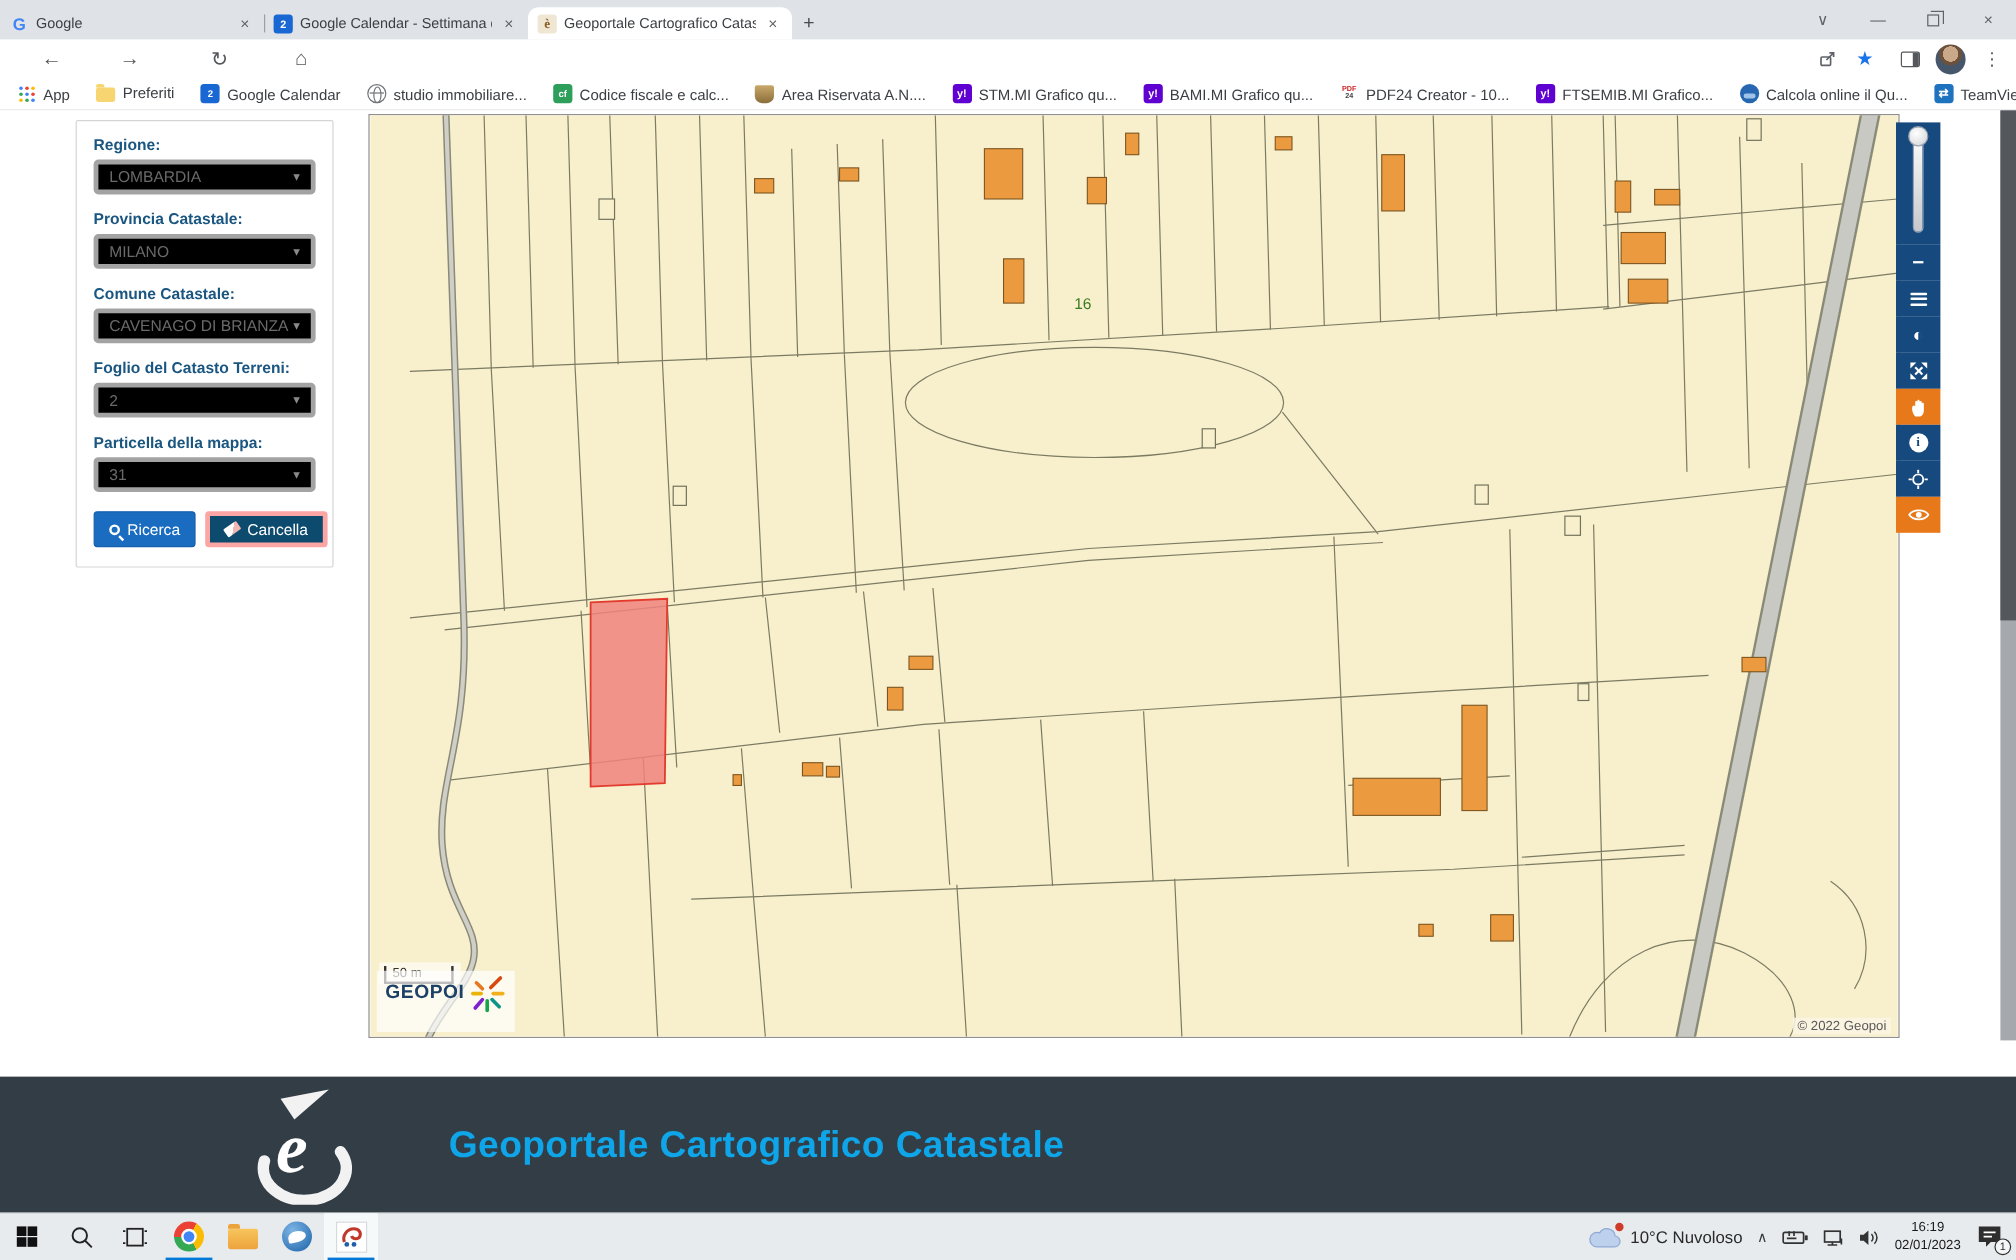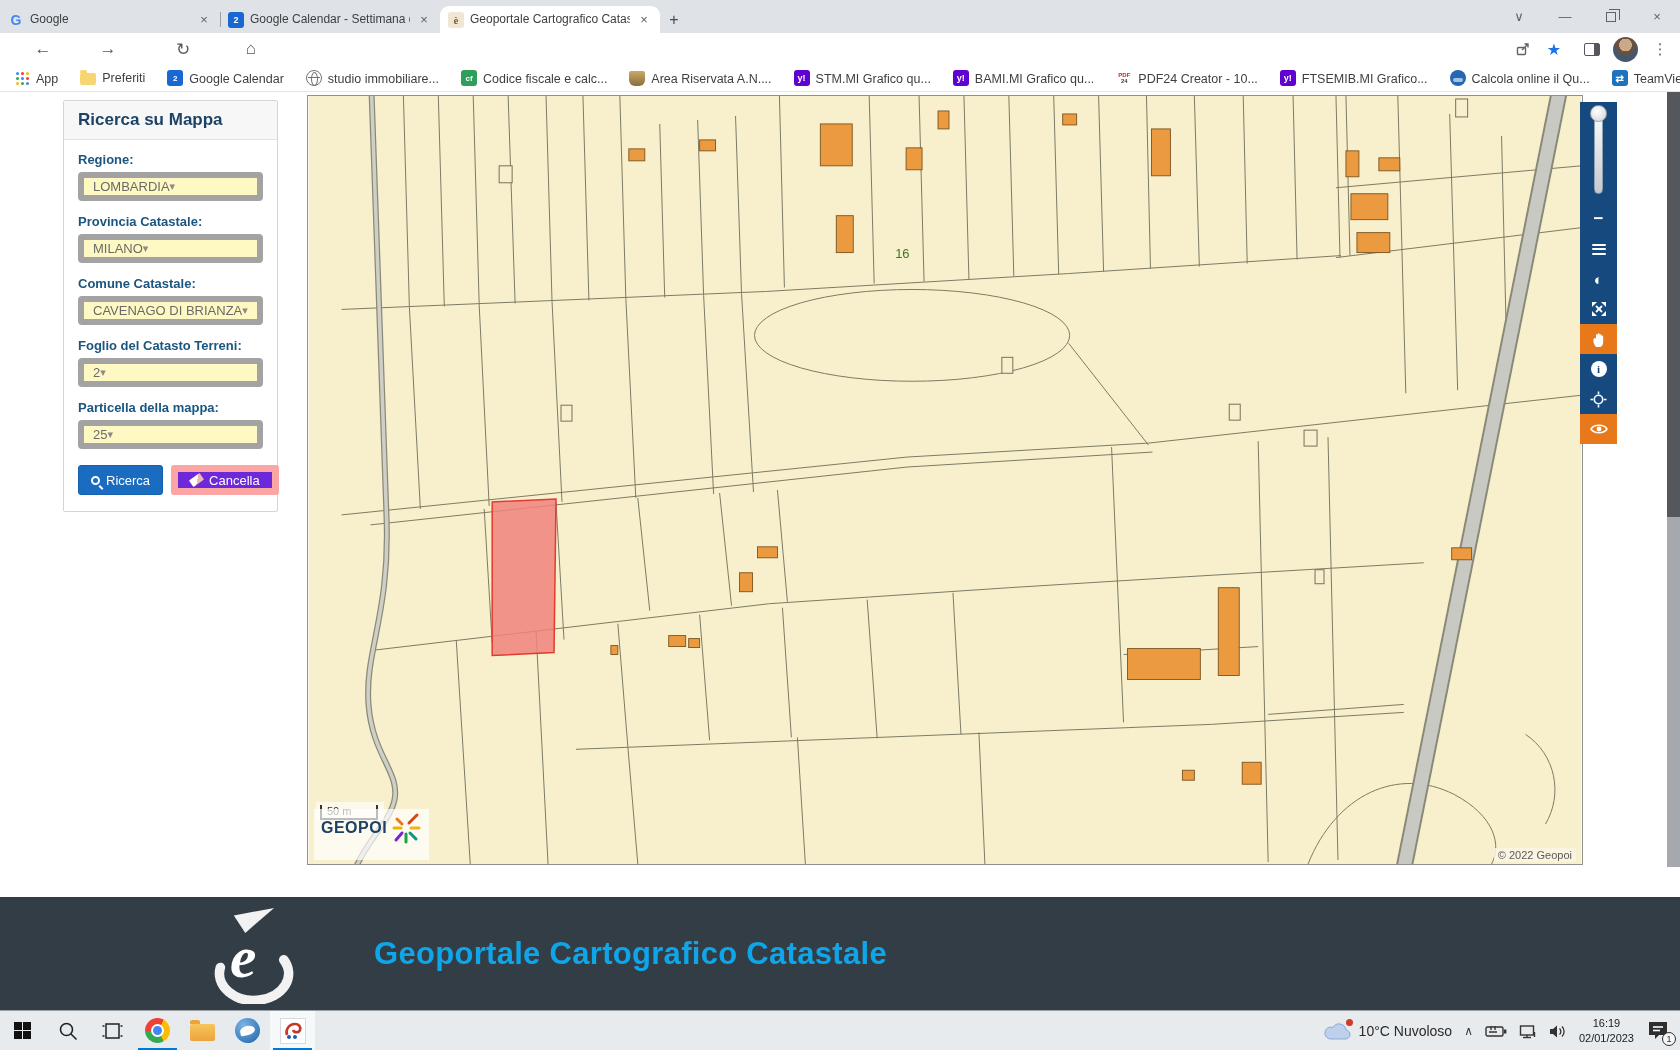--- a/index.html
+++ b/index.html
@@ -60,26 +60,26 @@
   
   .content{position:relative;height:805px;background:#fff}
 
   
   .panel{position:absolute;left:63px;top:8px;width:215px;background:#fff;border:1px solid #d5d5d5;border-radius:2px}
   .panel-h{padding:9px 14px;background:#f7f7f7;border-bottom:1px solid #e3e3e3}
   .panel-h h1{font-size:17px;font-weight:700;color:#1c4365}
   .panel-b{padding:12px 14px 16px}
   .field{margin-bottom:13px}
   .field label{display:block;font-size:13px;font-weight:700;color:#1a5680;margin-bottom:5px}
-  .select{height:29px;border:6px solid #a3a3a3;border-radius:4px;background:#fef9c3;display:flex;align-items:center;padding:0 9px;font-size:13px;color:#6a6a6a;cursor:pointer}
+  .select{height:29px;border:4px solid #a3a3a3;border-radius:4px;background:#000000;display:flex;align-items:center;justify-content:space-between;padding:0 9px;font-size:13px;color:#6a6a6a;cursor:pointer}
   .select .caret{color:#8a8a8a;font-size:11px}
   .btnrow{display:flex;gap:8px;margin-top:16px}
   .btn{height:30px;border-radius:3px;color:#fff;font-size:13px;display:flex;align-items:center;justify-content:center;gap:6px;padding:0 12px;cursor:pointer}
   .btn-primary{background:#1a6cc0;border:1px solid #1660ad}
-  .btn-danger{background:#6d28d9;border:7px solid #fca5a5}
+  .btn-danger{background:#0c4a6e;border:4px solid #fca5a5}
   .mag{width:9px;height:9px;border:2px solid #fff;border-radius:50%;position:relative;flex:0 0 9px}
   .mag::after{content:"";position:absolute;left:7px;top:7px;width:2px;height:5px;background:#fff;transform:rotate(-45deg)}
   .eraser{width:13px;height:8px;background:linear-gradient(135deg,#fff 55%,#f0b6b4 55%);transform:rotate(-35deg);border-radius:1px;flex:0 0 13px}
 
   
   .map-wrap{position:absolute;left:307px;top:3px;width:1276px;height:770px;border:1px solid #909090}
   .map-wrap svg{display:block}
   .scalebar{position:absolute;left:8px;bottom:44px;background:rgba(255,255,255,.6);padding:3px 6px 0 4px}
   .scalebar .bracket{width:58px;height:15px;border-left:2px solid #333;border-right:2px solid #333;border-bottom:2px solid #333;font-size:11px;color:#333;padding-left:5px;line-height:13px}
   .geopoi{position:absolute;left:6px;bottom:4px;background:rgba(255,255,255,.68);padding:3px 8px 16px 7px;display:flex;align-items:center}
@@ -238,23 +238,20 @@
     <div class="bm">
         <span class="bmi bmi-tv">⇄</span>
         <span>TeamViewer Manua...</span>
       </div>
 
   </div>
 
   <div class="content">
 
     <div class="panel">
-      <div class="panel-h">
-          <h1>Ricerca su Mappa</h1>
-        </div>
       <div class="panel-b">
         <div class="field">
           <label>Regione:</label>
           <div class="select">
               <span>LOMBARDIA</span>
               <span class="caret">▾</span>
             </div>
         </div>
         <div class="field">
           <label>Provincia Catastale:</label>
@@ -273,21 +270,21 @@
         <div class="field">
           <label>Foglio del Catasto Terreni:</label>
           <div class="select">
               <span>2</span>
               <span class="caret">▾</span>
             </div>
         </div>
         <div class="field" style="margin-bottom:0">
           <label>Particella della mappa:</label>
           <div class="select">
-              <span>25</span>
+              <span>31</span>
               <span class="caret">▾</span>
             </div>
         </div>
         <div class="btnrow">
           <div class="btn btn-primary">
               <span class="mag"></span>
               <span>Ricerca</span>
             </div>
           <div class="btn btn-danger">
               <span class="eraser"></span>

